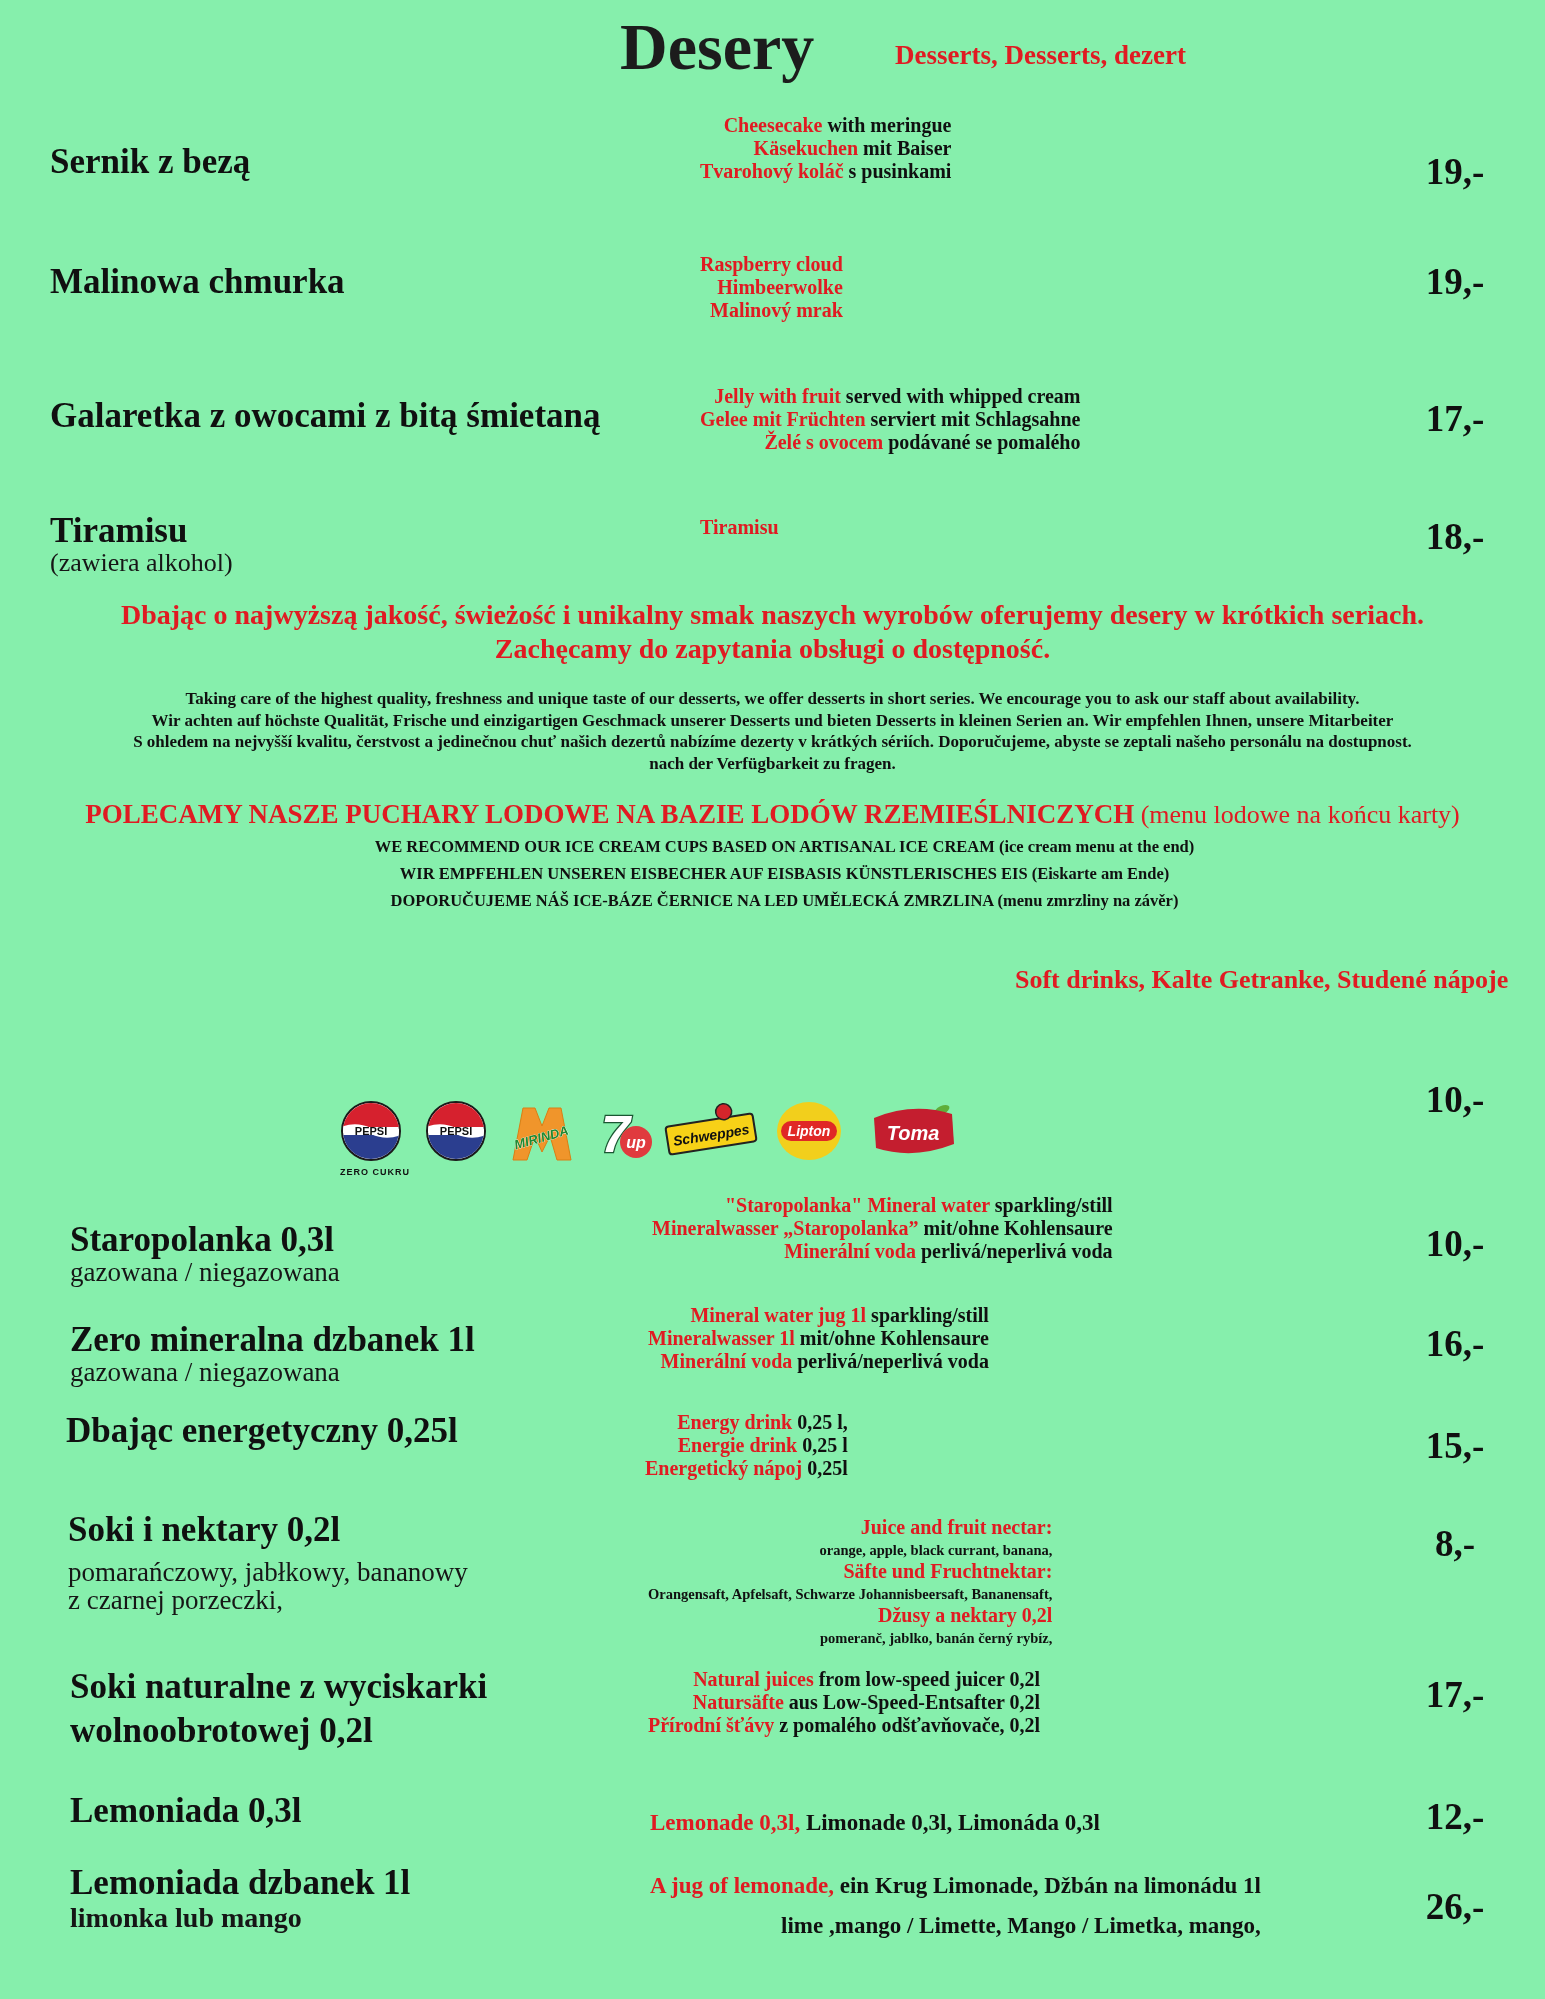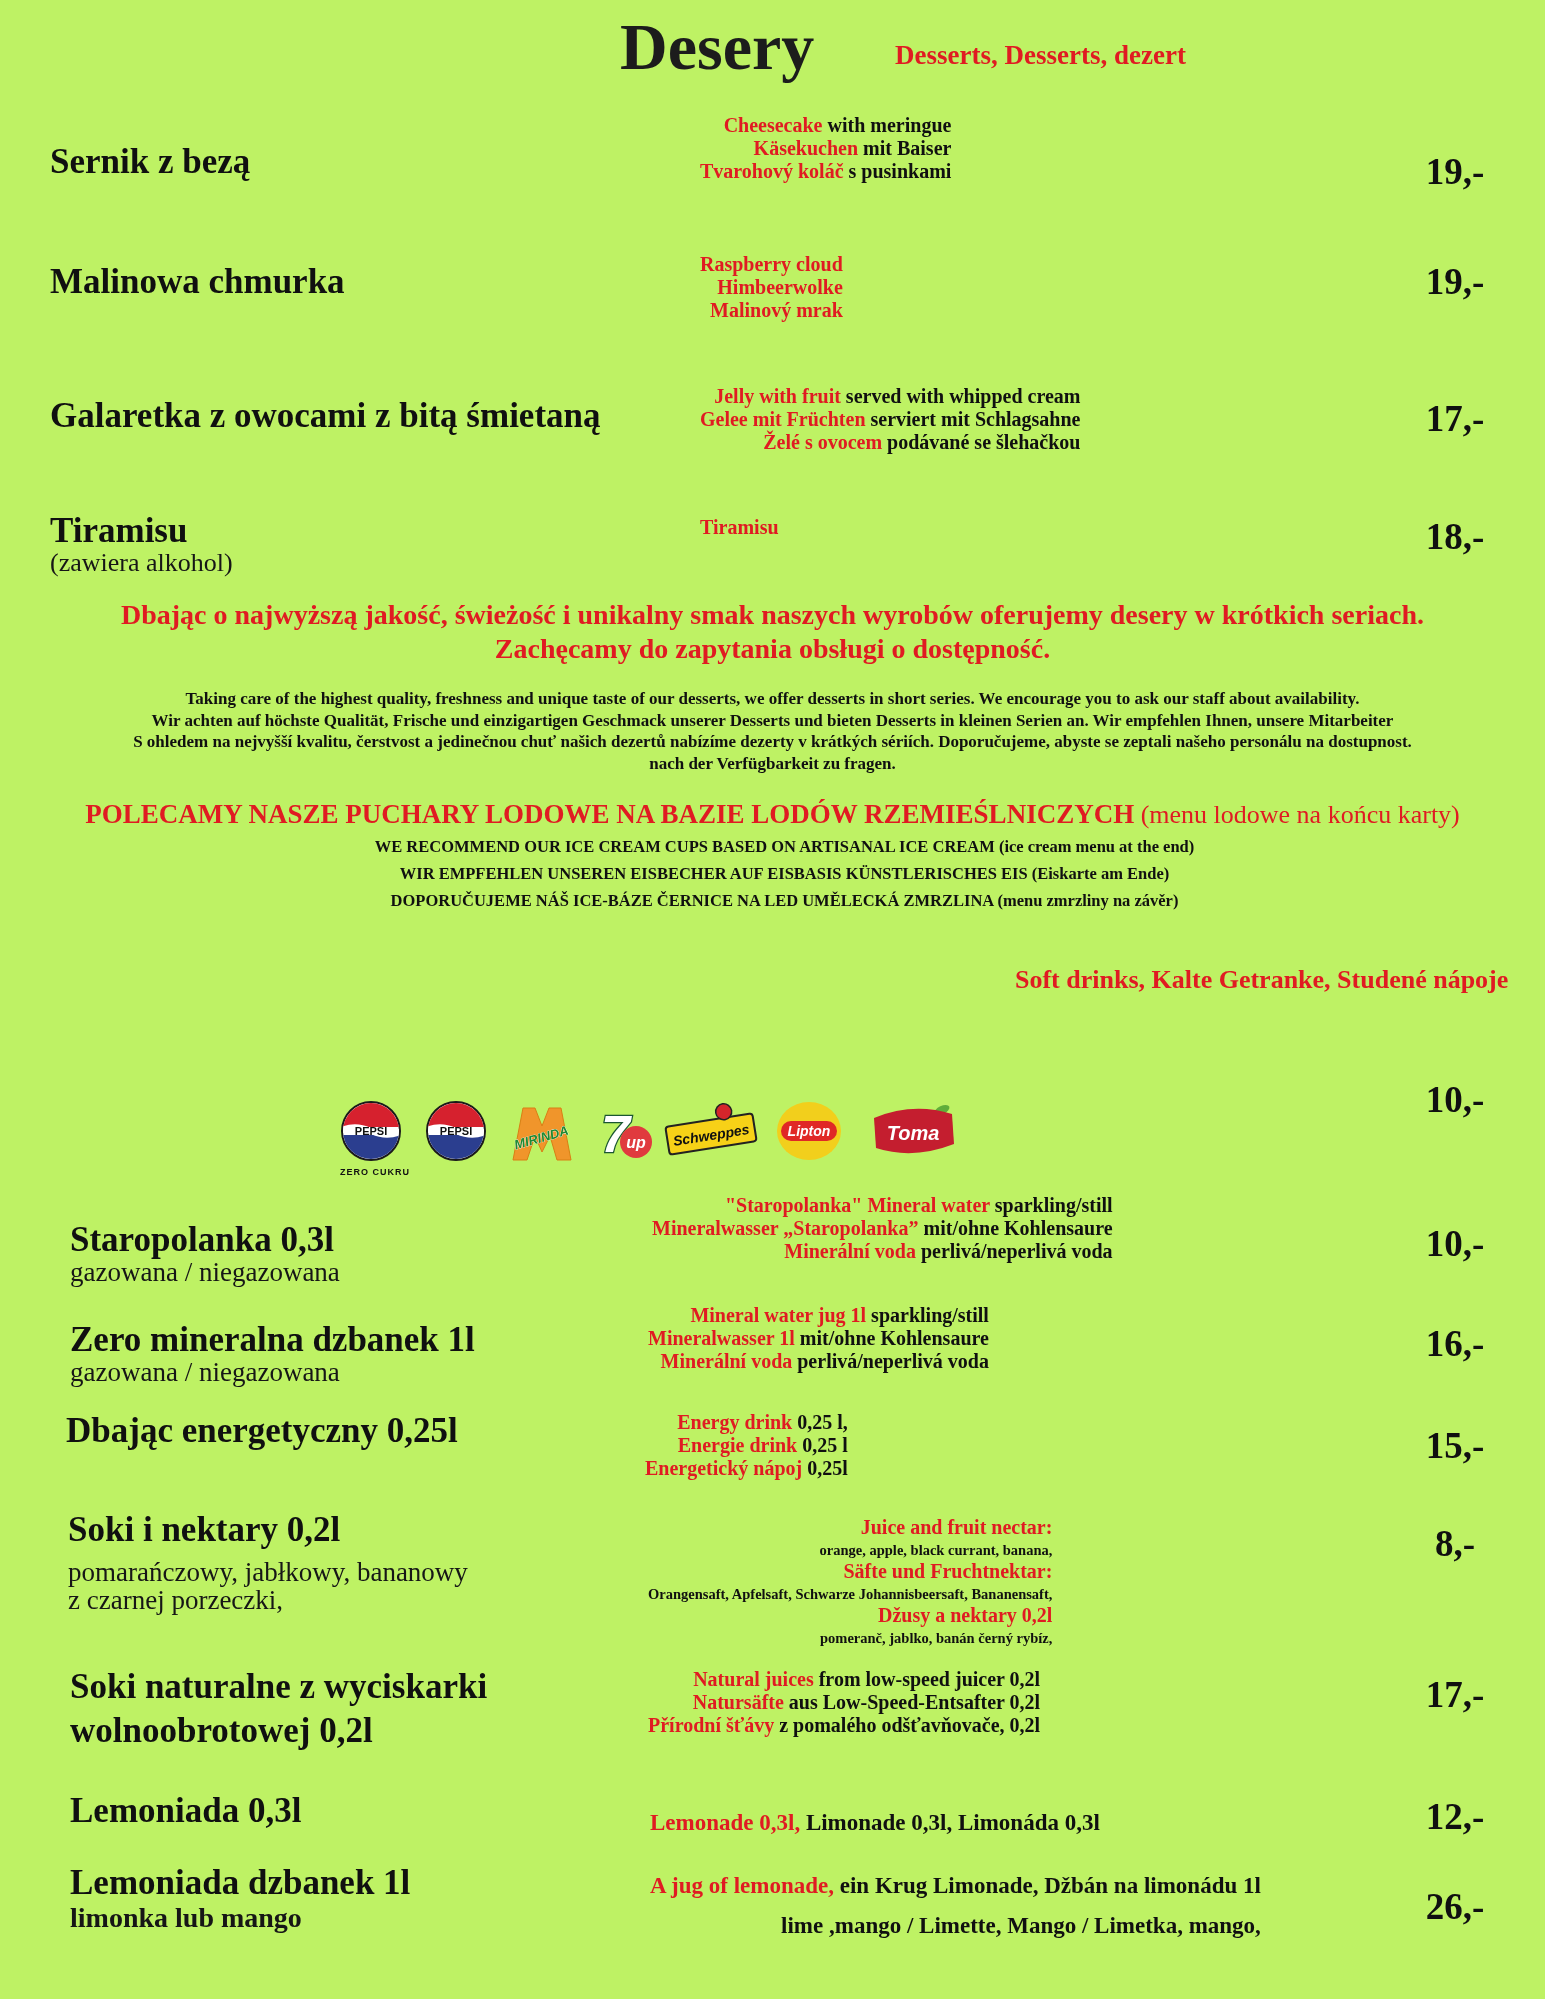--- a/index.html
+++ b/index.html
@@ -1,17 +1,17 @@
 <!DOCTYPE html>
 <html><head>
 <meta charset="utf-8">
 <style>
   :root{ --red:#e01b22; --ink:#101010; }
   html,body{margin:0;padding:0;background:#ffffff;}
-  #menu-page{position:relative;width:1545px;height:1999px;background:#bef264;overflow:hidden;
+  #menu-page{position:relative;width:1545px;height:1999px;background:#86efac;overflow:hidden;
              font-family:"Liberation Serif","DejaVu Serif",serif;color:var(--ink);}
 
   .abs{position:absolute;}
   .section-title{font-weight:bold;color:#1c1c1c;line-height:1;}
   .section-sub{font-weight:bold;color:var(--red);}
 
   .iname{position:absolute;font-weight:bold;font-size:35px;line-height:1.02;color:#101010;}
   .isub{position:absolute;font-size:27px;font-weight:normal;color:#161616;line-height:1.05;}
   .isub.bold{font-weight:bold;font-size:28px;}
   .idesc{position:absolute;font-size:20px;line-height:23px;}
@@ -58,21 +58,21 @@
       <div class="dline"><span class="seg-red">Raspberry cloud</span></div>
       <div class="dline"><span class="seg-red">Himbeerwolke</span></div>
       <div class="dline"><span class="seg-red">Malinový mrak</span></div>
     </div>
   <div class="iprice" style="top:260px;">19,-</div>
 
   <div class="iname" style="left:50px;top:398px;">Galaretka z owocami z bitą śmietaną</div>
   <div class="idesc" style="left:700px;top:385px;">
       <div class="dline"><span class="seg-red">Jelly with fruit </span><span class="seg-black">served with whipped cream</span></div>
       <div class="dline"><span class="seg-red">Gelee mit Früchten </span><span class="seg-black">serviert mit Schlagsahne</span></div>
-      <div class="dline"><span class="seg-red">Želé s ovocem </span><span class="seg-black">podávané se šlehačkou</span></div>
+      <div class="dline"><span class="seg-red">Želé s ovocem </span><span class="seg-black">podávané se pomalého</span></div>
     </div>
   <div class="iprice" style="top:397px;">17,-</div>
 
   <div class="iname" style="left:50px;top:513px;">Tiramisu</div>
   <div class="isub" style="left:50px;top:549px;font-size:26px;">(zawiera alkohol)</div>
   <div class="idesc" style="left:700px;top:516px;">
       <div class="dline"><span class="seg-red">Tiramisu</span></div>
     </div>
   <div class="iprice" style="top:515px;">18,-</div>
 

